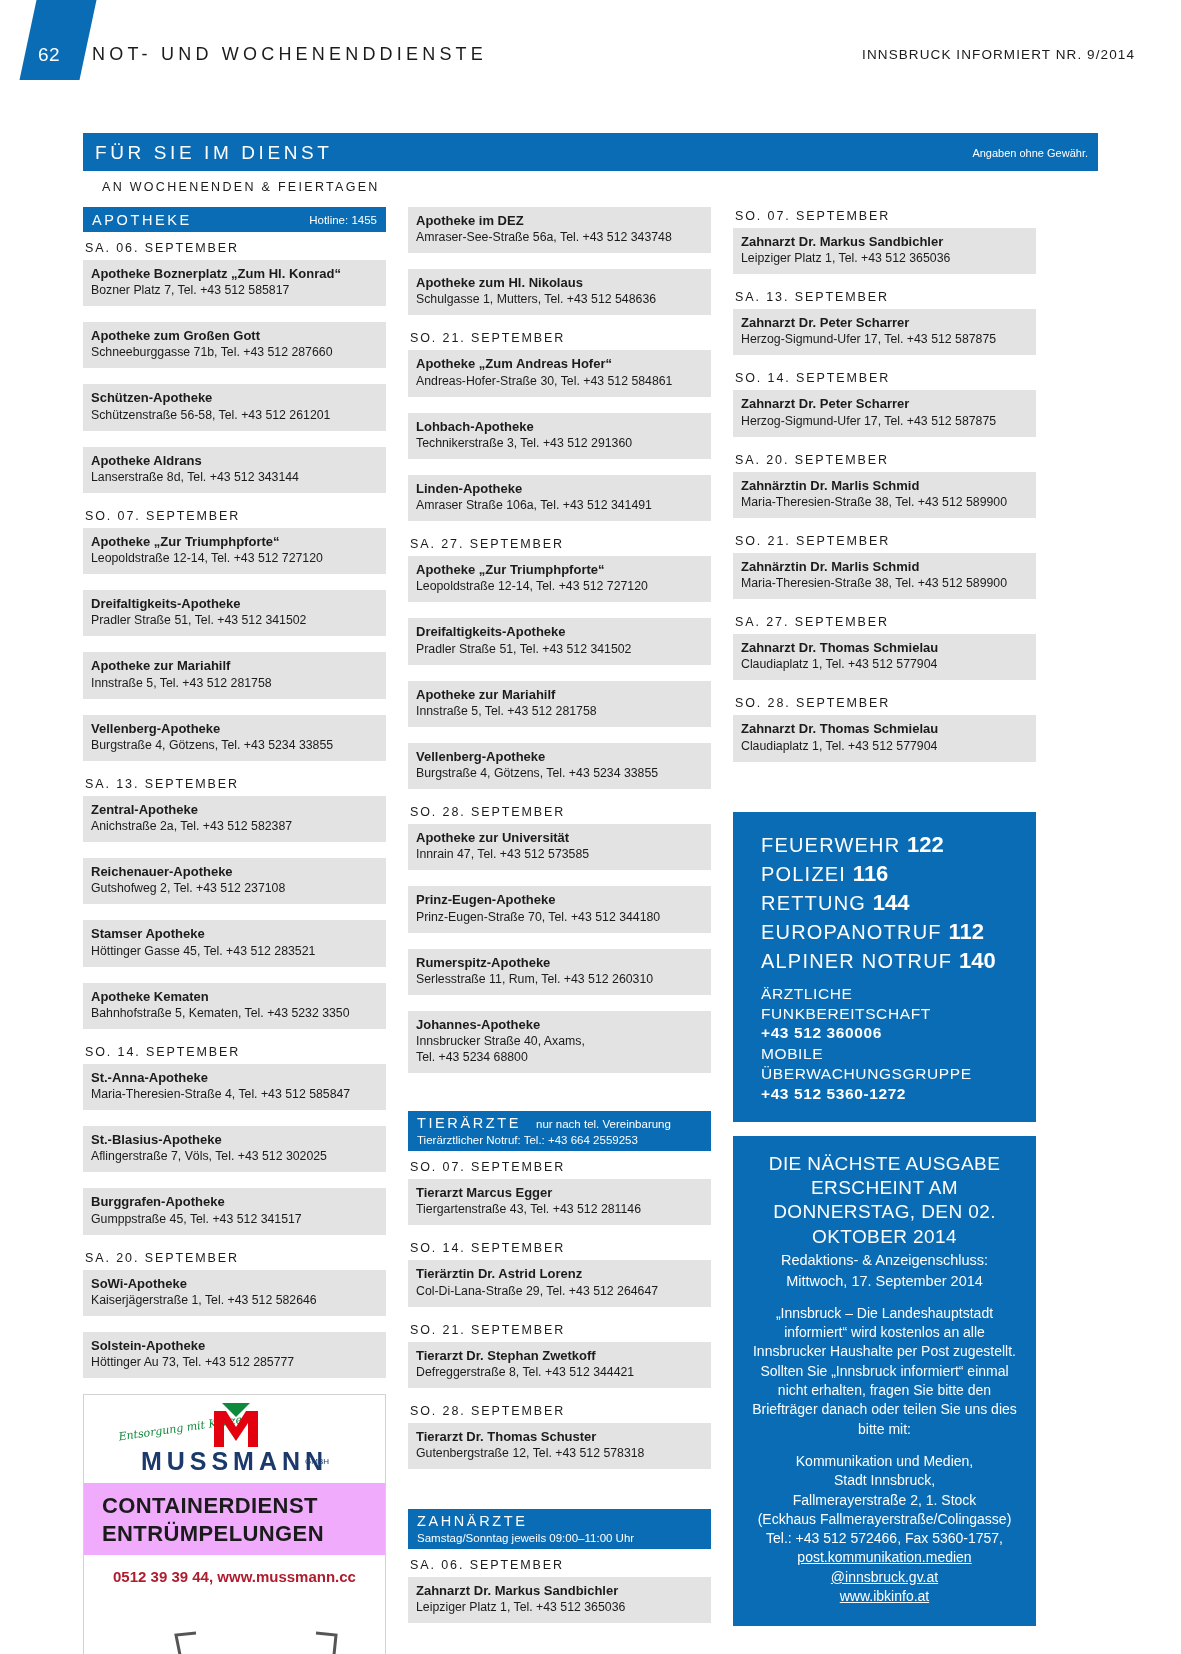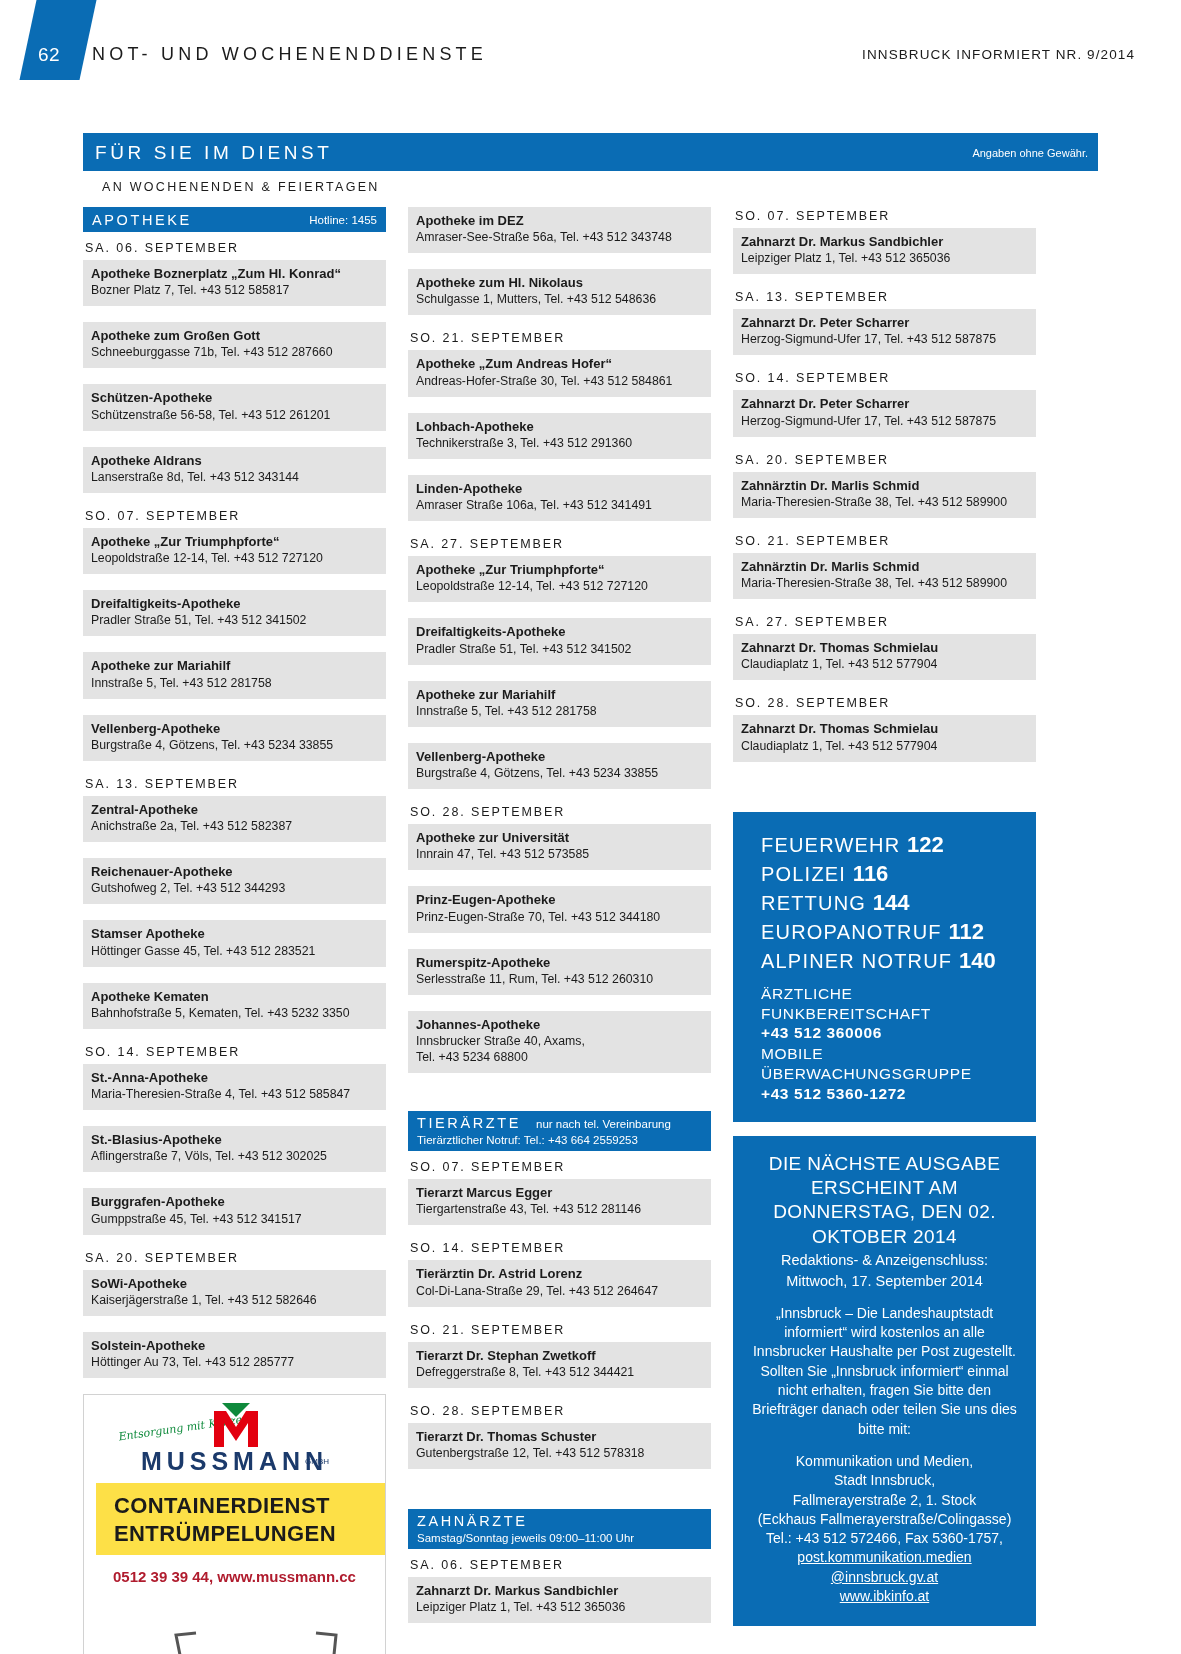--- a/index.html
+++ b/index.html
@@ -219,22 +219,22 @@
     font-weight: bold;
   }
   .ad-gmbh {
     position: absolute;
     top: 62px; right: 56px;
     font-size: 8px;
     color: #1b3a6b;
   }
   .ad-yellow {
     position: absolute;
-    top: 88px; left: 12px; width: 303px; height: 72px;
-    background: #fde047;
+    top: 88px; left: 0; width: 303px; height: 72px;
+    background: #f0abfc;
   }
   .ad-yellow .l1, .ad-yellow .l2 {
     position: absolute; left: 18px;
     font-size: 22px; font-weight: bold; color: #1b1b1b;
     letter-spacing: 0.4px;
   }
   .ad-yellow .l1 { top: 10px; }
   .ad-yellow .l2 { top: 38px; }
   .ad-phone {
     position: absolute;
@@ -312,21 +312,21 @@
         <div class="a">Burgstraße 4, Götzens, Tel. +43 5234 33855</div>
       </div>
 
       <div class="date-head">SA. 13. SEPTEMBER</div>
       <div class="entry">
         <div class="n">Zentral-Apotheke</div>
         <div class="a">Anichstraße 2a, Tel. +43 512 582387</div>
       </div>
       <div class="entry">
         <div class="n">Reichenauer-Apotheke</div>
-        <div class="a">Gutshofweg 2, Tel. +43 512 344293</div>
+        <div class="a">Gutshofweg 2, Tel. +43 512 237108</div>
       </div>
       <div class="entry">
         <div class="n">Stamser Apotheke</div>
         <div class="a">Höttinger Gasse 45, Tel. +43 512 283521</div>
       </div>
       <div class="entry">
         <div class="n">Apotheke Kematen</div>
         <div class="a">Bahnhofstraße 5, Kematen, Tel. +43 5232 3350</div>
       </div>
 

